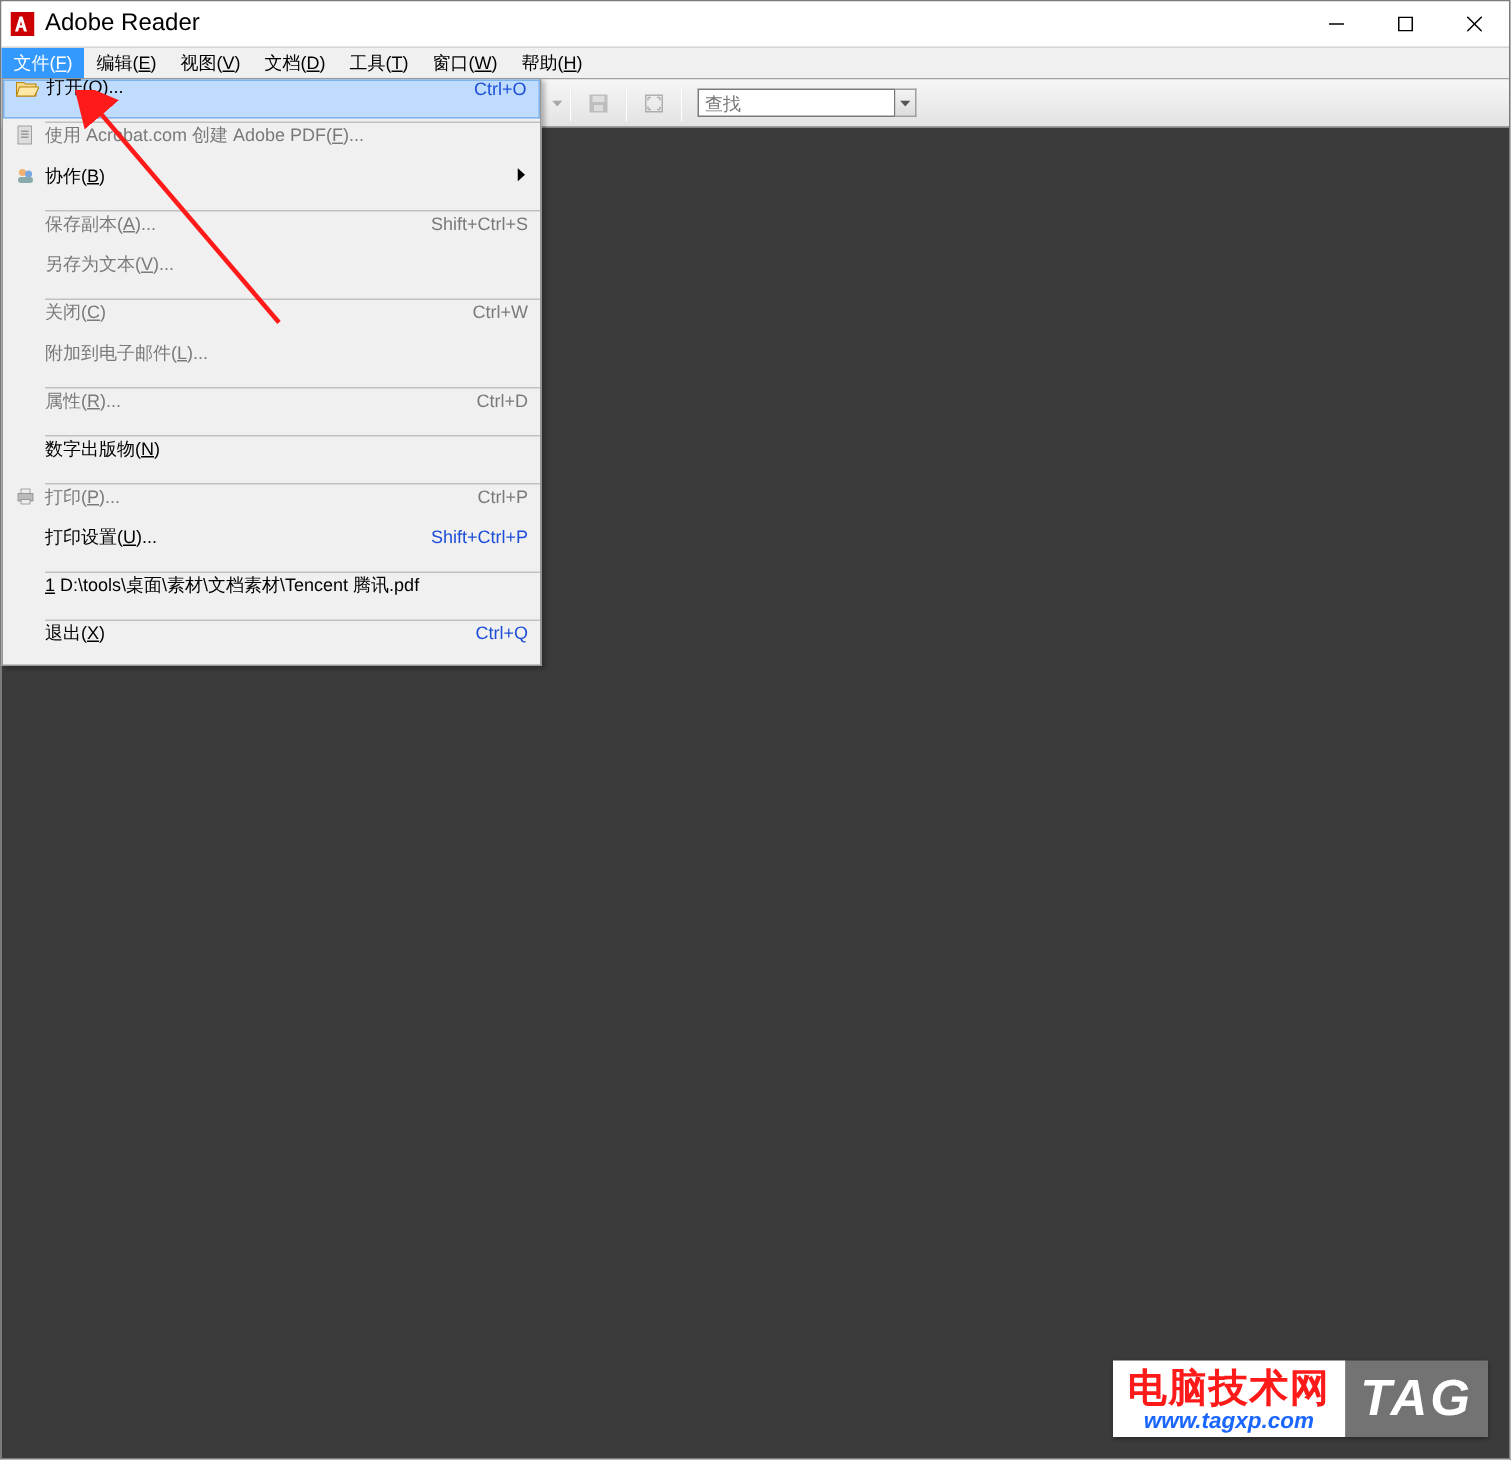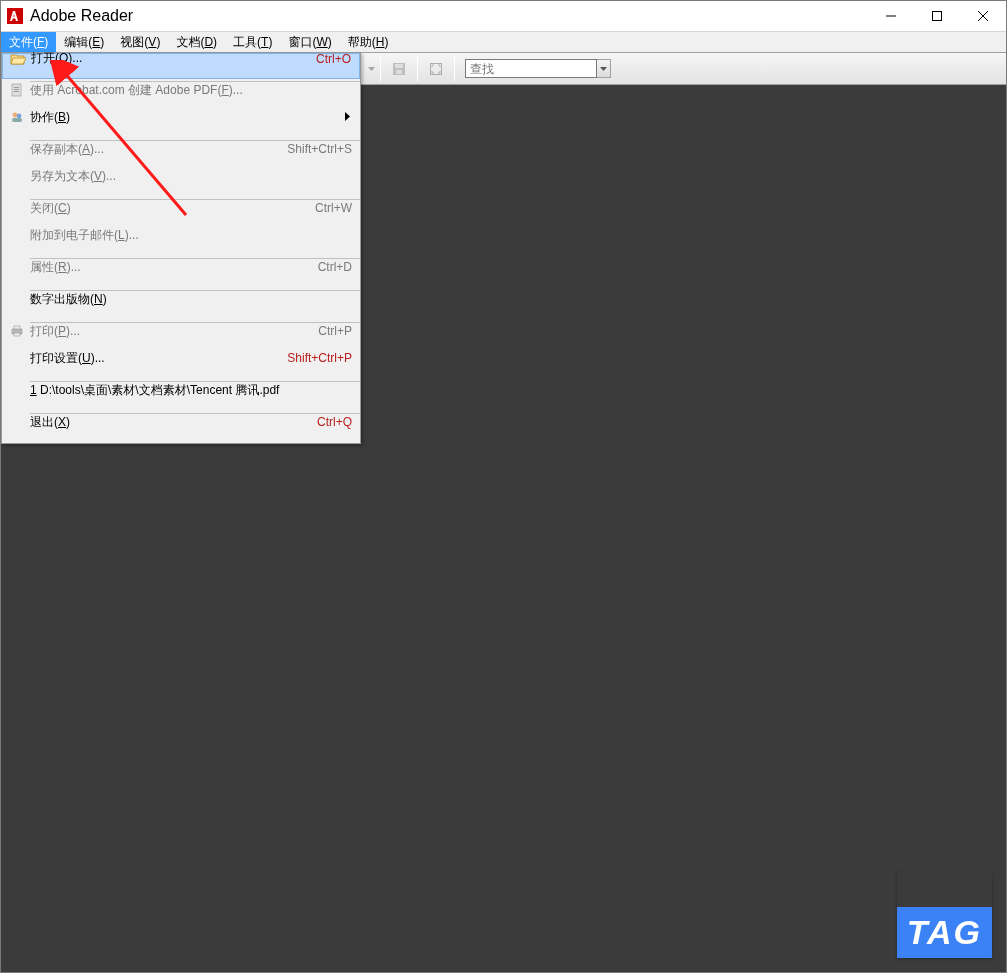--- a/index.html
+++ b/index.html
@@ -33,34 +33,34 @@
   
   .content { flex: 1; background: #3b3b3b; position: relative; }
 
   
   .dropdown { position: absolute; top: 52px; left: 1px; width: 360px; background: #f0f0f0; border: 1px solid #979797; box-shadow: 2px 2px 3px rgba(0,0,0,0.25); font-size: 12px; z-index: 10; }
   .dropdown .row { display: flex; align-items: center; height: 27px; padding: 0 8px 15px 4px; position: relative; }
   .dropdown .row.hl { background: #bfdcff; border: 1px solid #7eb4ea; height: 26px; }
   .dropdown .row .ico { width: 22px; display: flex; align-items: center; justify-content: center; flex-shrink: 0; }
   .dropdown .row .lbl { flex: 1; padding-left: 2px; color: #000; white-space: nowrap; }
   .dropdown .row .lbl.disabled { color: #7a7a7a; }
-  .dropdown .row .sc { color: #b91c1c; padding-left: 10px; }
+  .dropdown .row .sc { color: #1d4ed8; padding-left: 10px; }
   .dropdown .row .sc.disabled { color: #7a7a7a; }
   .dropdown .row .arrow { position: absolute; right: 10px; }
   .dropdown hr { border: none; border-top: 1px solid #c0c0c0; margin: 2px 0 2px 28px; }
 
   
   .anno-arrow { position: absolute; top: 60px; left: 46px; z-index: 20; pointer-events: none; }
 
   
   .watermark { position: absolute; right: 14px; bottom: 14px; z-index: 30; display: flex; align-items: stretch; font-weight: bold; box-shadow: 0 1px 3px rgba(0,0,0,0.3); }
   .wm-left { background: #fff; padding: 4px 10px 2px 10px; text-align: center; }
   .wm-left .cn { color: #ff1a1a; font-size: 26px; line-height: 28px; letter-spacing: 1px; }
   .wm-left .url { color: #1a66ff; font-size: 15px; font-style: italic; }
-  .wm-right { background: #3b82f6; color: #fff; font-size: 34px; padding: 6px 10px; display: flex; align-items: center; font-style: italic; letter-spacing: 2px; margin-top: 36px; }
+  .wm-right { background: #737373; color: #fff; font-size: 34px; padding: 6px 10px; display: flex; align-items: center; font-style: italic; letter-spacing: 2px; }
 </style>
 </head>
 <body>
 
 <div class="window">
 
   <div class="titlebar">
     <span class="app-icon">
       <svg width="16" height="16" viewBox="0 0 16 16">
         <rect x="0" y="0" width="16" height="16" fill="#c00"></rect>
@@ -154,20 +154,24 @@
           <svg width="7" height="4">
             <path d="M0 0 L7 0 L3.5 4 Z" fill="#555"></path>
           </svg>
         </div>
     </div>
   </div>
 
   <div class="content">
 
     <div class="watermark">
+      <div class="wm-left">
+        <div class="cn">电脑技术网</div>
+        <div class="url">www.tagxp.com</div>
+      </div>
       <div class="wm-right">TAG</div>
     </div>
   </div>
 
 </div>
 
 <div class="dropdown">
   <div class="row hl">
     <span class="ico">
       <svg width="16" height="13">

